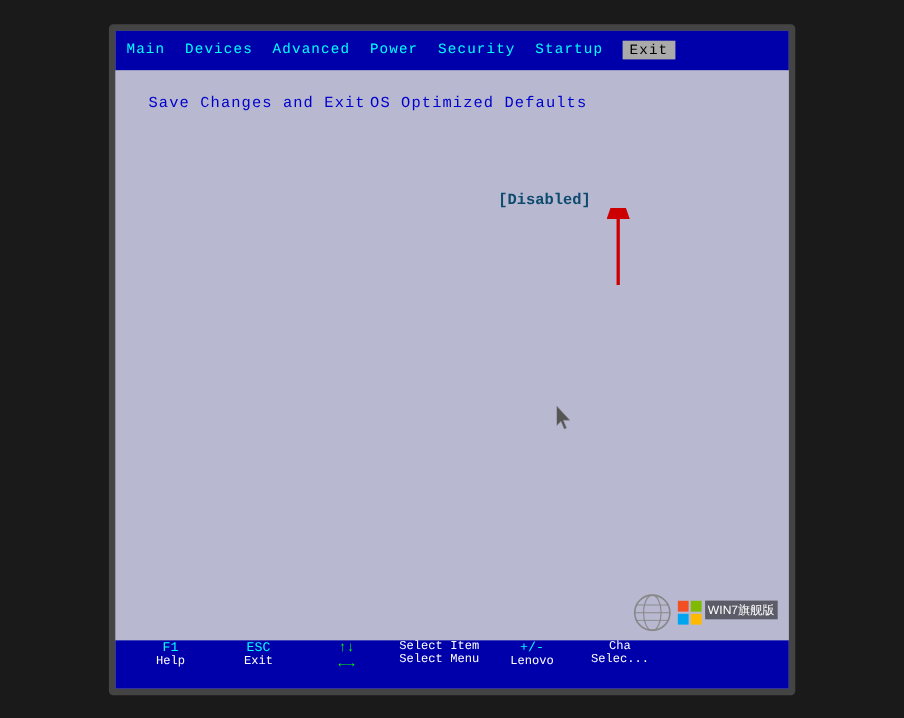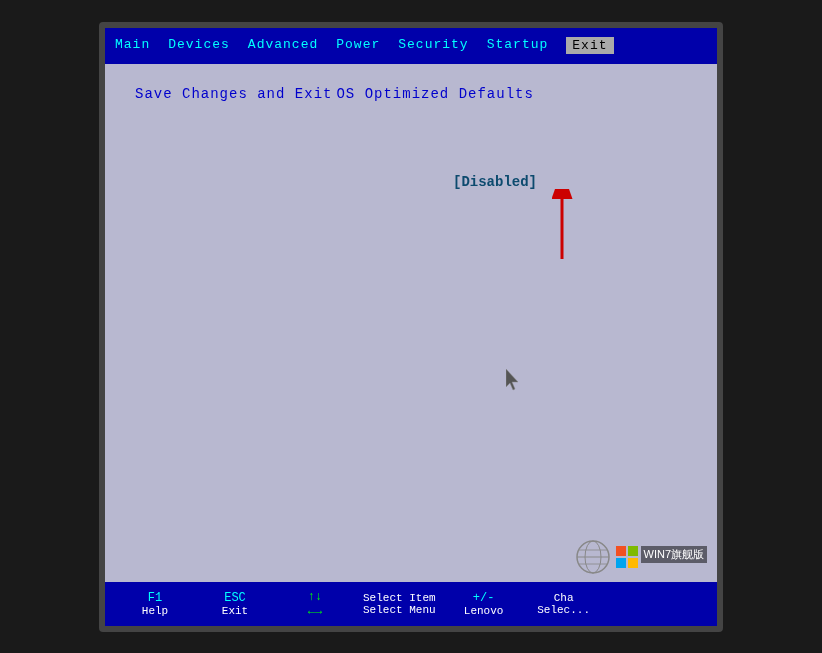--- a/index.html
+++ b/index.html
@@ -121,21 +121,20 @@
       font-size: 16px;
       font-family: 'Microsoft YaHei', sans-serif;
       font-weight: bold;
     }
 
     
     .status-bar {
       background: #0000aa;
       height: 44px;
       display: flex;
-      align-items: center;
       padding: 0 10px;
       gap: 0;
     }
 
     .status-item {
       display: flex;
       flex-direction: column;
       align-items: center;
       min-width: 80px;
       padding: 0 8px;

